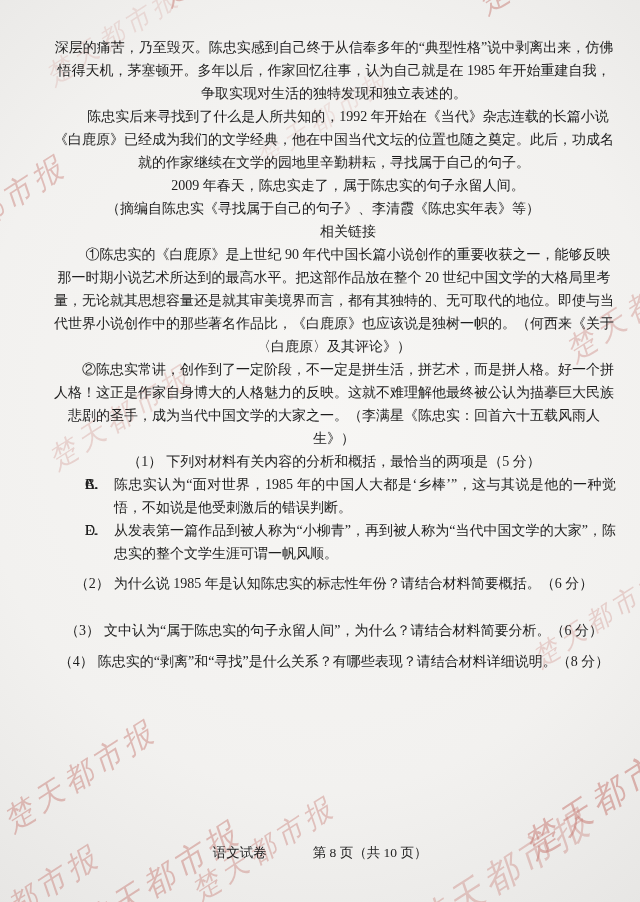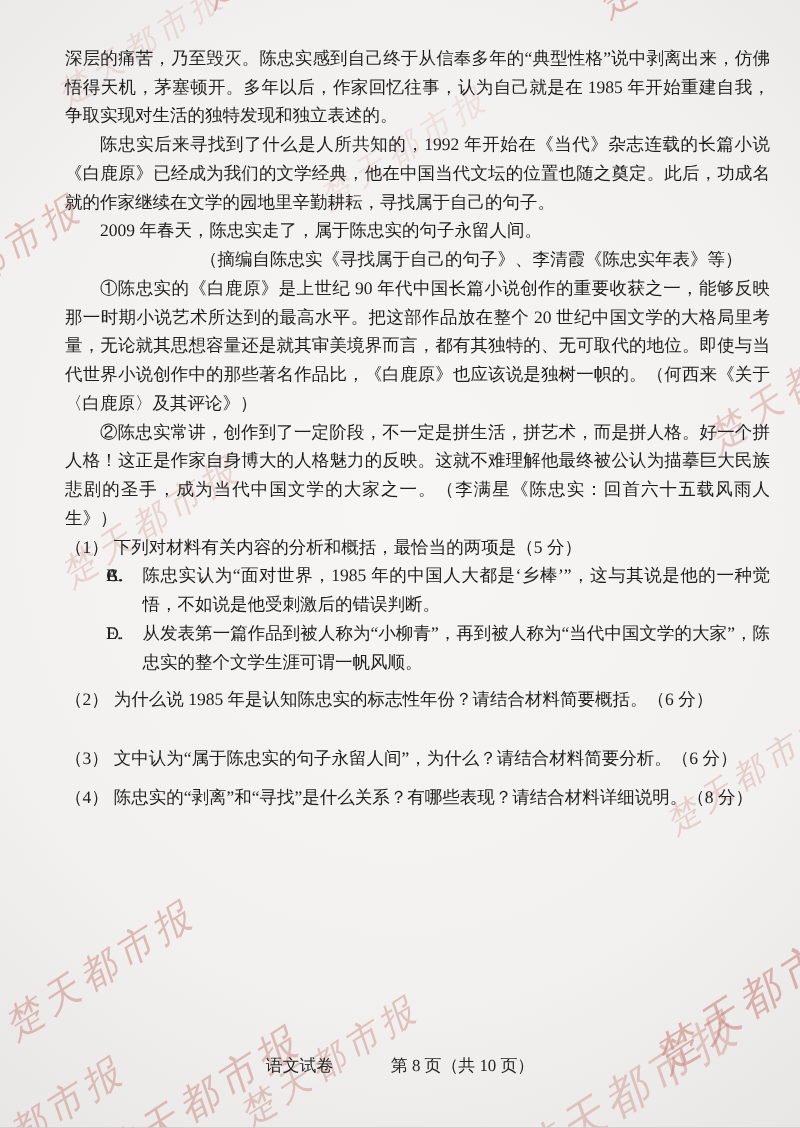--- a/index.html
+++ b/index.html
@@ -27,21 +27,21 @@
     user-select:none;
   }
   
   .content{
     position:relative;
     padding:36px 24px 0 52px;
     font-size:14px;
     line-height:23px;
     text-align:justify;
   }
-  .content p{margin:0;}
+  .content p{margin:0;text-align:center;}
   .indent{text-indent:2em;}
   .attribution{text-align:right;padding-right:22px;}
   .related-heading{text-indent:2em;}
   .q-line{position:relative;padding-left:38px;text-indent:-38px;margin-top:4px;}
   .q-num{padding-right:4px;}
   .option{position:relative;padding-left:62px;}
   .opt-label{position:absolute;left:33px;top:0;}
   .footer{
     position:absolute;left:0;right:0;top:844px;
     text-align:center;font-size:13.5px;color:#242424;
@@ -69,20 +69,21 @@
   <div class="wm" style="left:430px;top:902px;font-size:36px;opacity:.38">楚天都市报</div>
 
   <div class="content">
 
     <p>深层的痛苦，乃至毁灭。陈忠实感到自己终于从信奉多年的“典型性格”说中剥离出来，仿佛悟得天机，茅塞顿开。多年以后，作家回忆往事，认为自己就是在 1985 年开始重建自我，争取实现对生活的独特发现和独立表述的。</p>
     <p class="indent">陈忠实后来寻找到了什么是人所共知的，1992 年开始在《当代》杂志连载的长篇小说《白鹿原》已经成为我们的文学经典，他在中国当代文坛的位置也随之奠定。此后，功成名就的作家继续在文学的园地里辛勤耕耘，寻找属于自己的句子。</p>
     <p class="indent">2009 年春天，陈忠实走了，属于陈忠实的句子永留人间。</p>
 
     <p class="attribution">（摘编自陈忠实《寻找属于自己的句子》、李清霞《陈忠实年表》等）</p>
 
+    <p class="related-heading">相关链接</p>
     <p class="indent">①陈忠实的《白鹿原》是上世纪 90 年代中国长篇小说创作的重要收获之一，能够反映那一时期小说艺术所达到的最高水平。把这部作品放在整个 20 世纪中国文学的大格局里考量，无论就其思想容量还是就其审美境界而言，都有其独特的、无可取代的地位。即使与当代世界小说创作中的那些著名作品比，《白鹿原》也应该说是独树一帜的。（何西来《关于〈白鹿原〉及其评论》）</p>
     <p class="indent">②陈忠实常讲，创作到了一定阶段，不一定是拼生活，拼艺术，而是拼人格。好一个拼人格！这正是作家自身博大的人格魅力的反映。这就不难理解他最终被公认为描摹巨大民族悲剧的圣手，成为当代中国文学的大家之一。（李满星《陈忠实：回首六十五载风雨人生》）</p>
 
     <div>
       <p class="q-line">
         <span class="q-num">（1）</span><span>下列对材料有关内容的分析和概括，最恰当的两项是（5 分）</span>
       </p>
       <div class="option">
         <span class="opt-label">A.</span>
       </div>

